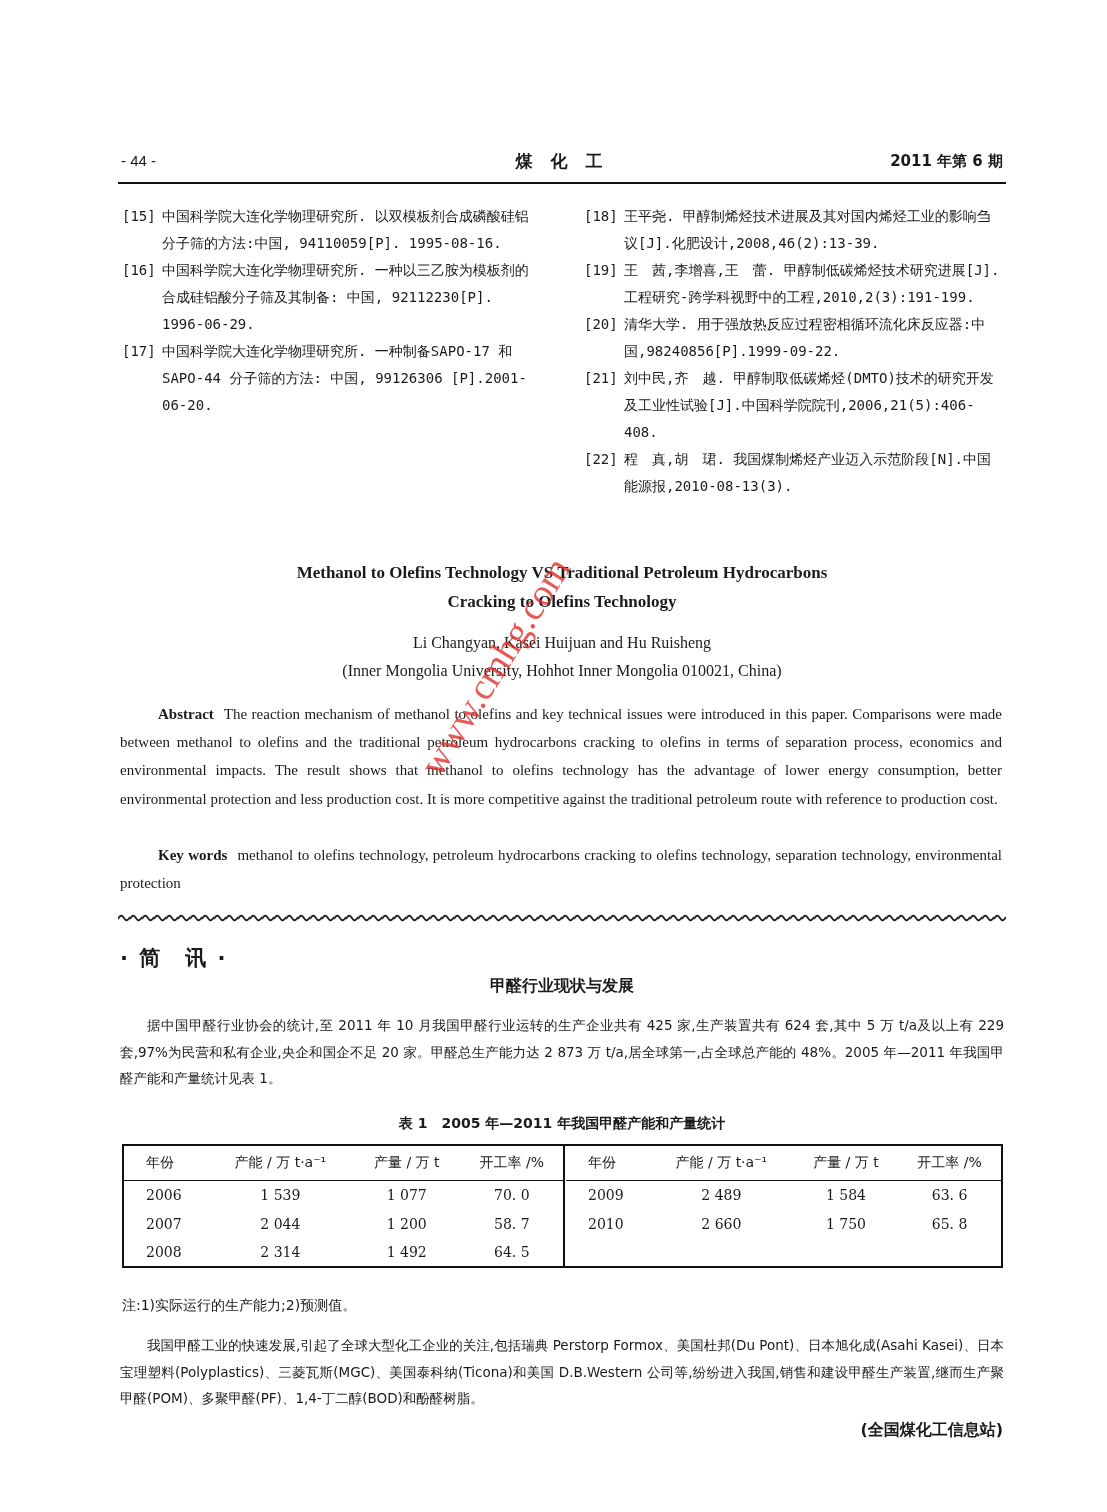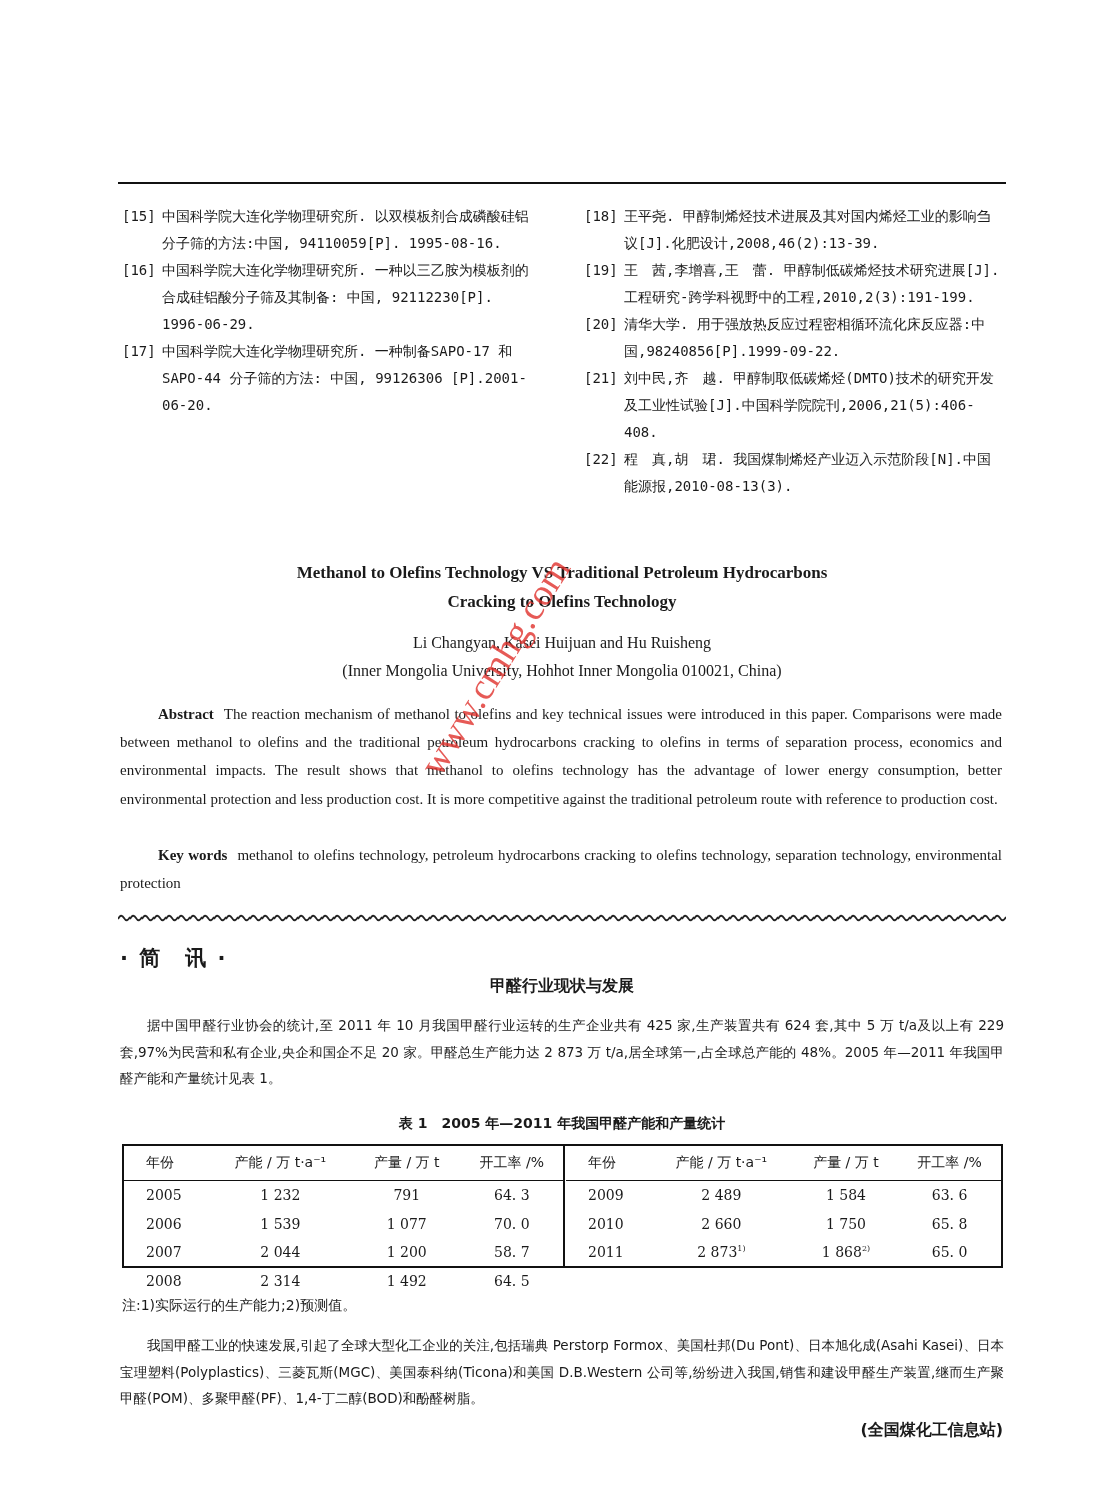--- a/index.html
+++ b/index.html
@@ -61,20 +61,25 @@
 
   
   .watermark { position: absolute; left: 410px; top: 760px; transform: rotate(-58deg); transform-origin: left top;
                color: #e0322d; font-family: "Liberation Serif", serif; font-size: 38px; opacity: 0.8; pointer-events: none; white-space: nowrap; }
 </style>
 </head>
 <body>
 
 <div class="page">
 
+  <div class="running-head">
+    <span class="pn">- 44 -</span>
+    <span class="jn">煤 化 工</span>
+    <span class="iss">2011 年第 6 期</span>
+  </div>
   <div class="head-rule"></div>
 
   <div class="refs left">
     <div class="ref">
         <span class="num">[15]</span>
         <span class="txt">中国科学院大连化学物理研究所. 以双模板剂合成磷酸硅铝分子筛的方法:中国, 94110059[P]. 1995-08-16.</span>
       </div>
     <div class="ref">
         <span class="num">[16]</span>
         <span class="txt">中国科学院大连化学物理研究所. 一种以三乙胺为模板剂的合成硅铝酸分子筛及其制备: 中国, 92112230[P]. 1996-06-29.</span>
@@ -139,26 +144,20 @@
       <table class="stat">
         <thead>
             <tr>
           <th>年份</th>
           <th>产能 / 万 t·a⁻¹</th>
           <th>产量 / 万 t</th>
           <th>开工率 /%</th>
         </tr>
           </thead>
         <tbody>
-          <tr>
-              <td>2005</td>
-              <td>1 232</td>
-              <td>791</td>
-              <td>64. 3</td>
-            </tr>
           <tr>
               <td>2006</td>
               <td>1 539</td>
               <td>1 077</td>
               <td>70. 0</td>
             </tr>
           <tr>
               <td>2007</td>
               <td>2 044</td>
               <td>1 200</td>
@@ -190,26 +189,20 @@
               <td>2 489</td>
               <td>1 584</td>
               <td>63. 6</td>
             </tr>
           <tr>
               <td>2010</td>
               <td>2 660</td>
               <td>1 750</td>
               <td>65. 8</td>
             </tr>
-          <tr>
-              <td>2011</td>
-              <td><span>2 873</span><sup>1)</sup></td>
-              <td><span>1 868</span><sup>2)</sup></td>
-              <td>65. 0</td>
-            </tr>
         </tbody>
       </table>
     </div>
   </div>
 
   <div class="table-note">注:1)实际运行的生产能力;2)预测值。</div>
   <div class="news-p p2">我国甲醛工业的快速发展,引起了全球大型化工企业的关注,包括瑞典 Perstorp Formox、美国杜邦(Du Pont)、日本旭化成(Asahi Kasei)、日本宝理塑料(Polyplastics)、三菱瓦斯(MGC)、美国泰科纳(Ticona)和美国 D.B.Western 公司等,纷纷进入我国,销售和建设甲醛生产装置,继而生产聚甲醛(POM)、多聚甲醛(PF)、1,4-丁二醇(BOD)和酚醛树脂。</div>
   <div class="source">(全国煤化工信息站)</div>
 
   <div class="watermark">www.cmhg.com</div>

